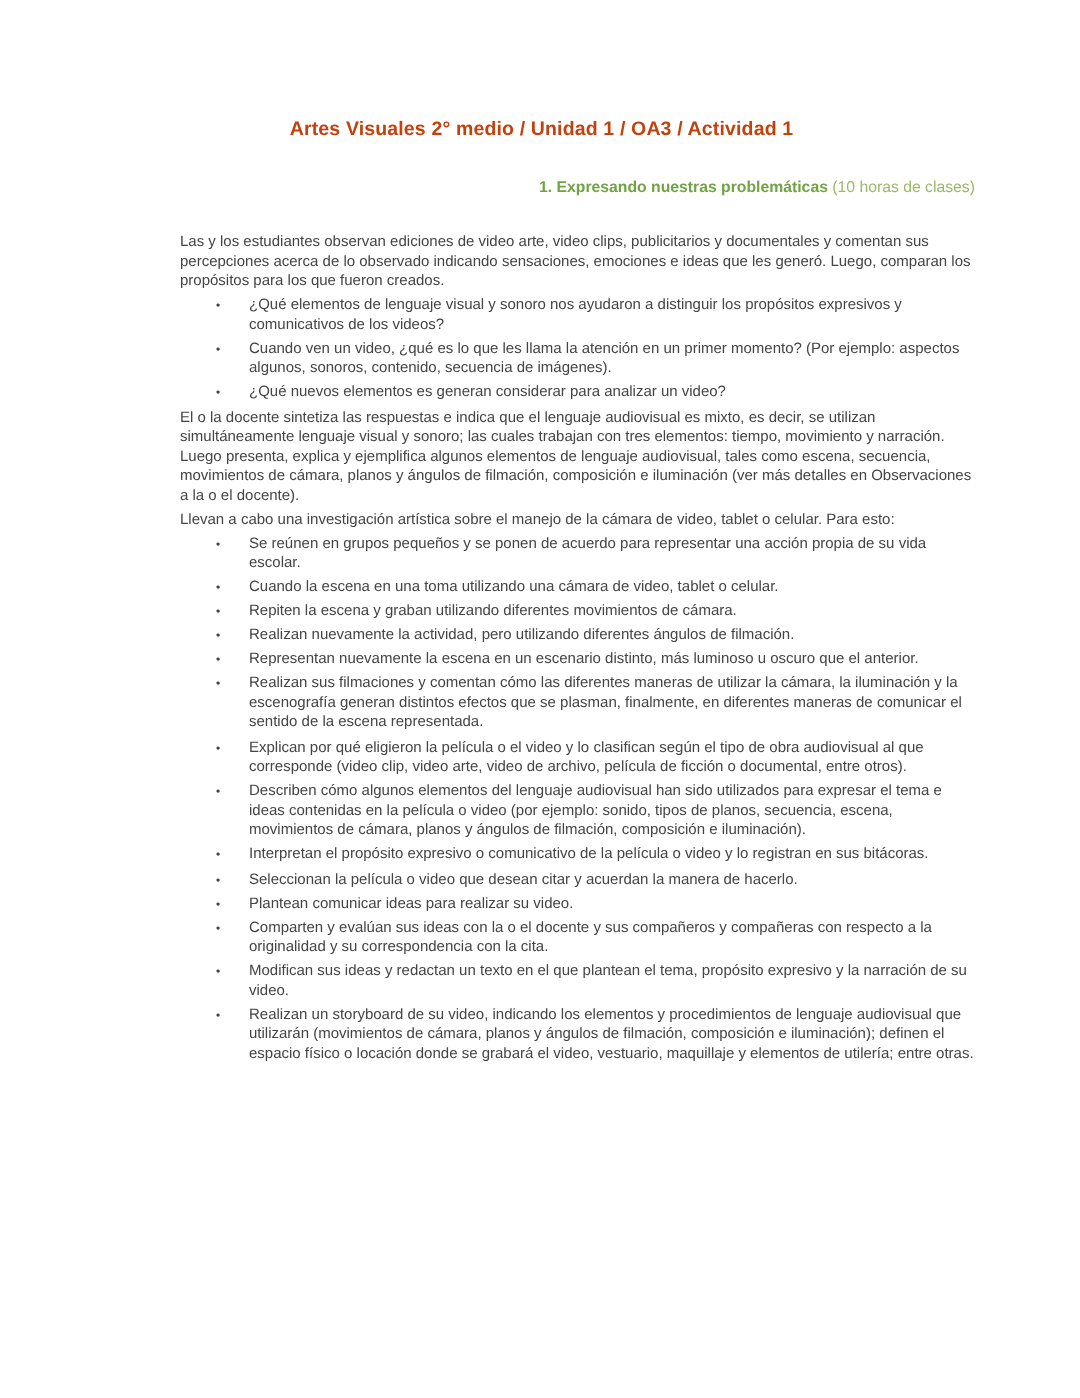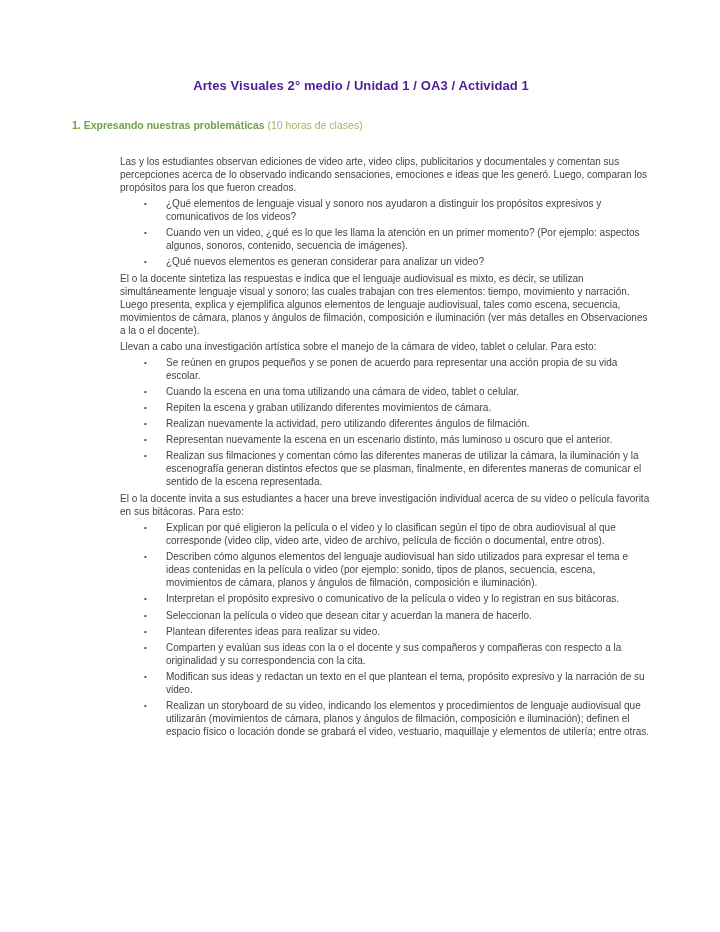--- a/index.html
+++ b/index.html
@@ -18,28 +18,29 @@
     box-sizing: border-box;
     width: 720px;
     height: 932px;
     padding: 78px 70px 20px 72px;
   }
   .doc-title {
     margin: 0 0 26px 0;
     text-align: center;
     font-size: 13px;
     font-weight: bold;
-    color: #4c1d95;
+    color: #c2410c;
     letter-spacing: 0.1px;
   }
   .section-heading {
     margin: 0 0 24px 0;
     font-size: 10.5px;
     font-weight: bold;
     color: #71a343;
+    text-align: right;
   }
   .section-heading .hours {
     font-weight: normal;
     color: #9cb868;
   }
   .doc-body {
     font-size: 10px;
     line-height: 13px;
     color: #444444;
     margin-left: 48px;
@@ -113,21 +114,20 @@
         </li>
         <li>
           <span class="marker">•</span>
           <span class="bullet-text">Representan nuevamente la escena en un escenario distinto, más luminoso u oscuro que el anterior.</span>
         </li>
         <li>
           <span class="marker">•</span>
           <span class="bullet-text">Realizan sus filmaciones y comentan cómo las diferentes maneras de utilizar la cámara, la iluminación y la escenografía generan distintos efectos que se plasman, finalmente, en diferentes maneras de comunicar el sentido de la escena representada.</span>
         </li>
       </ul>
-      <p class="para">El o la docente invita a sus estudiantes a hacer una breve investigación individual acerca de su video o película favorita en sus bitácoras. Para esto:</p>
       <ul class="bullets">
         <li>
           <span class="marker">•</span>
           <span class="bullet-text">Explican por qué eligieron la película o el video y lo clasifican según el tipo de obra audiovisual al que corresponde (video clip, video arte, video de archivo, película de ficción o documental, entre otros).</span>
         </li>
         <li>
           <span class="marker">•</span>
           <span class="bullet-text">Describen cómo algunos elementos del lenguaje audiovisual han sido utilizados para expresar el tema e ideas contenidas en la película o video (por ejemplo: sonido, tipos de planos, secuencia, escena, movimientos de cámara, planos y ángulos de filmación, composición e iluminación).</span>
         </li>
         <li>
@@ -135,21 +135,21 @@
           <span class="bullet-text">Interpretan el propósito expresivo o comunicativo de la película o video y lo registran en sus bitácoras.</span>
         </li>
       </ul>
       <ul class="bullets">
         <li>
           <span class="marker">•</span>
           <span class="bullet-text">Seleccionan la película o video que desean citar y acuerdan la manera de hacerlo.</span>
         </li>
         <li>
           <span class="marker">•</span>
-          <span class="bullet-text">Plantean diferentes ideas para realizar su video.</span>
+          <span class="bullet-text">Plantean comunicar ideas para realizar su video.</span>
         </li>
         <li>
           <span class="marker">•</span>
           <span class="bullet-text">Comparten y evalúan sus ideas con la o el docente y sus compañeros y compañeras con respecto a la originalidad y su correspondencia con la cita.</span>
         </li>
         <li>
           <span class="marker">•</span>
           <span class="bullet-text">Modifican sus ideas y redactan un texto en el que plantean el tema, propósito expresivo y la narración de su video.</span>
         </li>
         <li>

